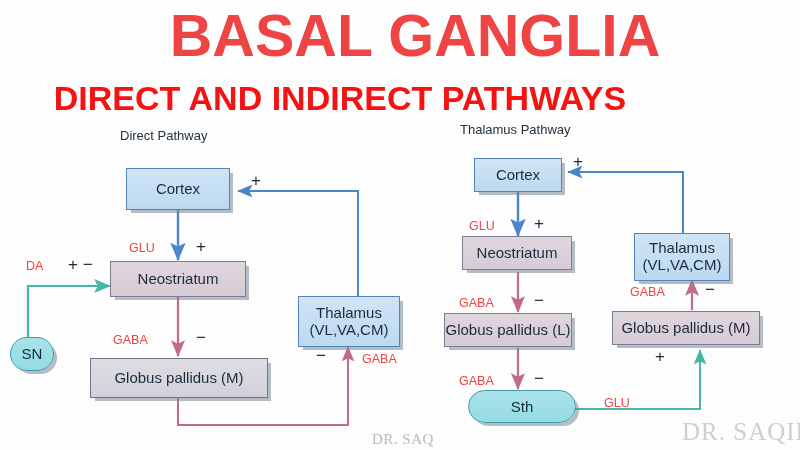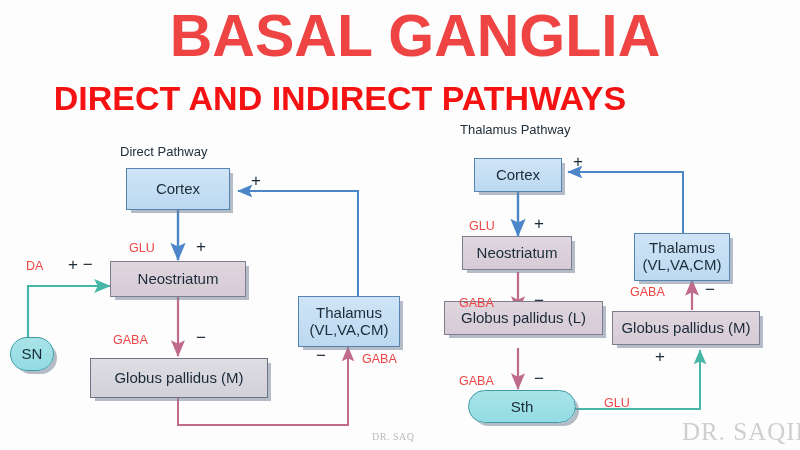--- a/index.html
+++ b/index.html
@@ -124,21 +124,21 @@
     top: 0;
     width: 800px;
     height: 450px;
     z-index: 1;
     pointer-events: none;
   }
 
   
   .watermark-small {
     position: absolute;
-    font-size: 10px;
+    font-size: 15px;
     font-family: "Liberation Serif", serif;
     color: #b9b9b9;
     letter-spacing: 0.5px;
     white-space: nowrap;
   }
   .watermark-big {
     position: absolute;
     font-size: 25px;
     font-family: "Liberation Serif", serif;
     color: #cfcfcf;
@@ -147,21 +147,21 @@
   }
 </style>
 </head>
 <body>
 
 <div id="stage">
 
   <div class="title-main">BASAL GANGLIA</div>
   <div class="title-sub">DIRECT AND INDIRECT PATHWAYS</div>
 
-  <div class="panel-caption" style="left:120px; top:144px;">Direct Pathway</div>
+  <div class="panel-caption" style="left:120px; top:128px;">Direct Pathway</div>
   <div class="panel-caption" style="left:460px; top:122px;">Thalamus Pathway</div>
 
   <svg class="edges" viewBox="0 0 800 450">
     <defs>
       <marker id="ah-blue" markerWidth="9" markerHeight="9" refX="7.2" refY="3.2" orient="auto" markerUnits="strokeWidth">
         <path d="M0,0 L7.6,3.2 L0,6.4 L1.6,3.2 z" fill="#4a86c8"></path>
       </marker>
       <marker id="ah-pink" markerWidth="9" markerHeight="9" refX="7.2" refY="3.2" orient="auto" markerUnits="strokeWidth">
         <path d="M0,0 L7.6,3.2 L0,6.4 L1.6,3.2 z" fill="#c06a8c"></path>
       </marker>
@@ -251,21 +251,21 @@
   <div class="sign" style="left:251px; top:172px;">+</div>
 
   <div class="node blue" style="left:474px; top:158px; width:88px; height:34px;">
     <span class="node-text">Cortex</span>
   </div>
 
   <div class="node mauve" style="left:462px; top:236px; width:110px; height:34px;">
     <span class="node-text">Neostriatum</span>
   </div>
 
-  <div class="node mauve" style="left:444px; top:301px; width:159px; height:34px;">
+  <div class="node mauve" style="left:444px; top:313px; width:128px; height:34px;">
     <span class="node-text">Globus pallidus (L)</span>
   </div>
 
   <div class="node cyan" style="left:468px; top:390px; width:108px; height:33px;">
     <span class="node-text">Sth</span>
   </div>
 
   <div class="node mauve" style="left:612px; top:311px; width:148px; height:34px;">
     <span class="node-text">Globus pallidus (M)</span>
   </div>

